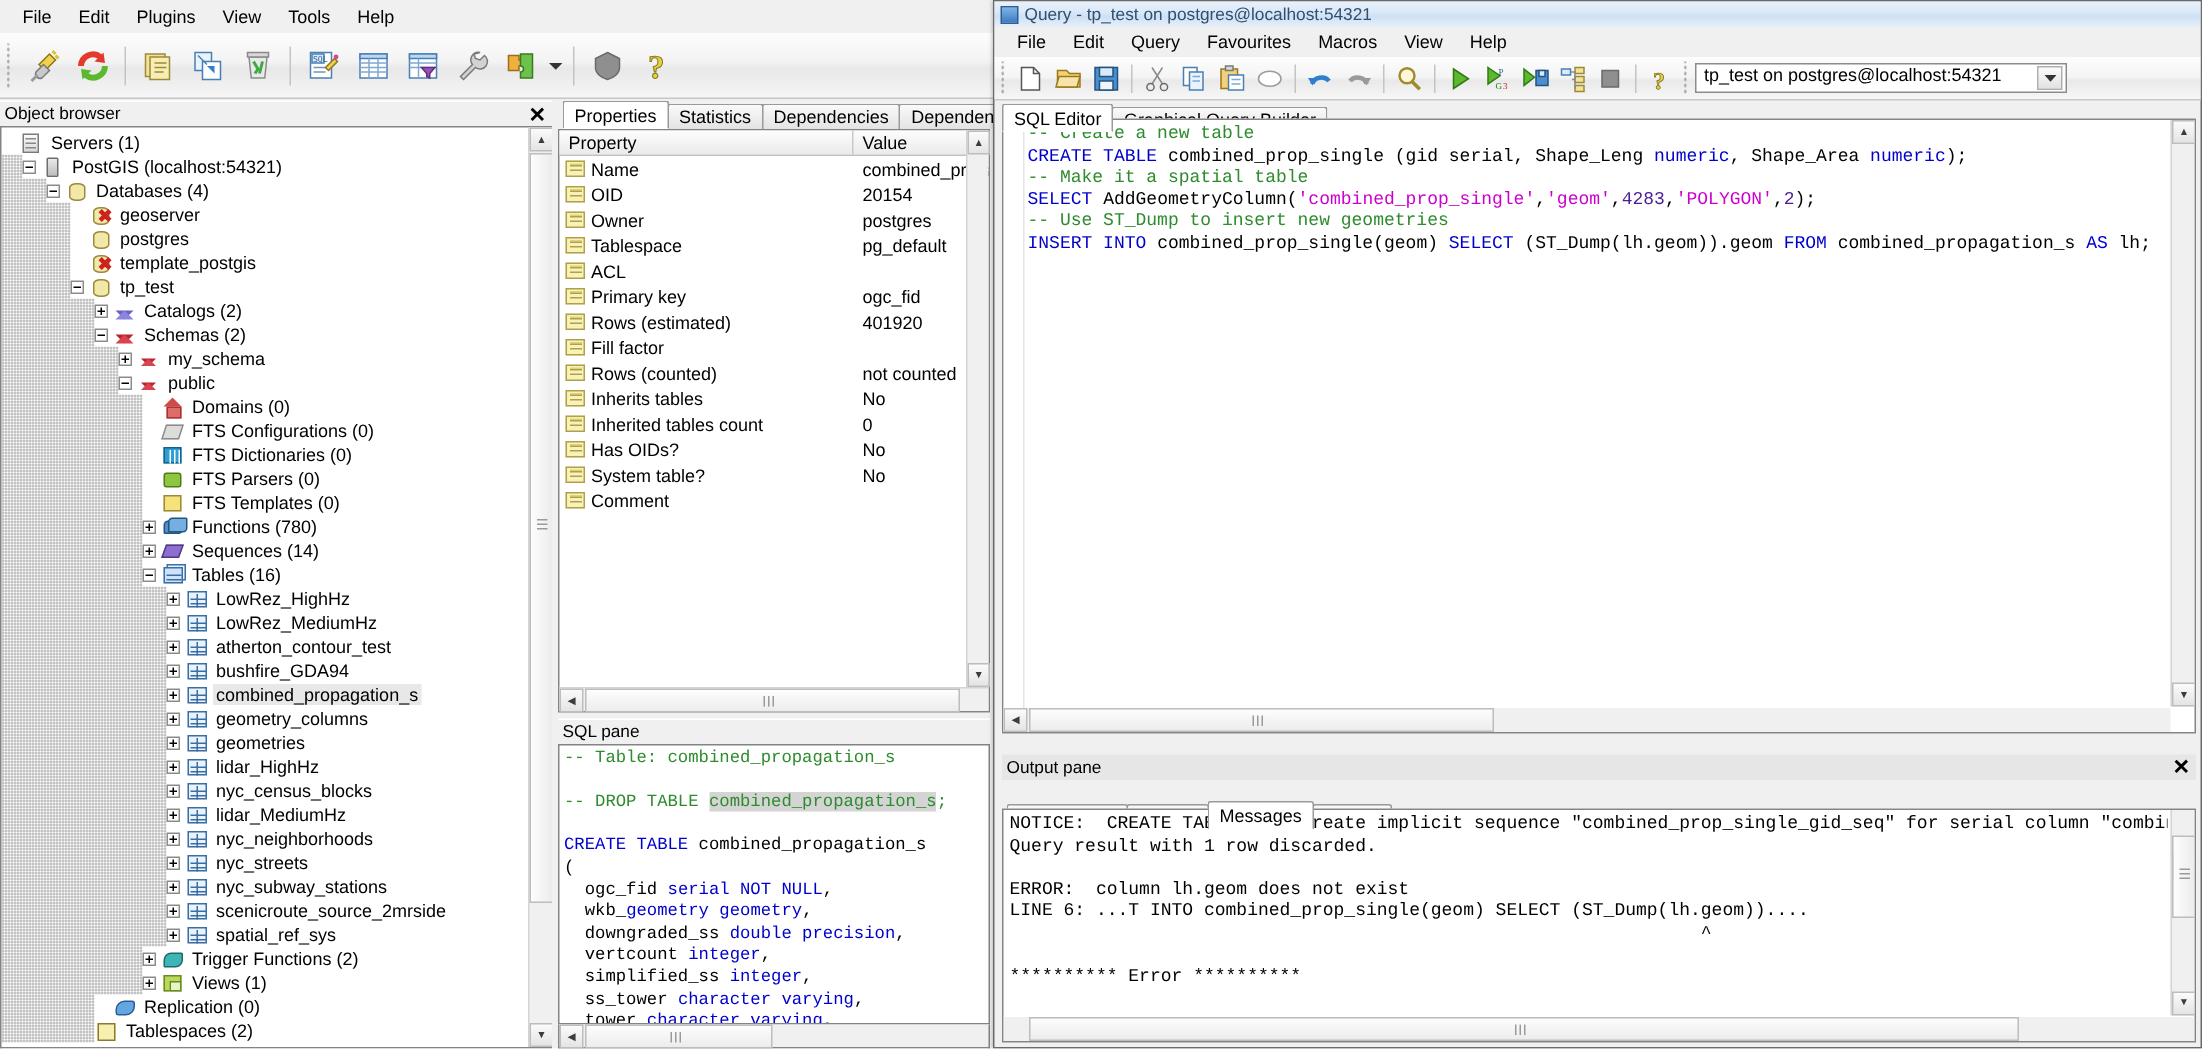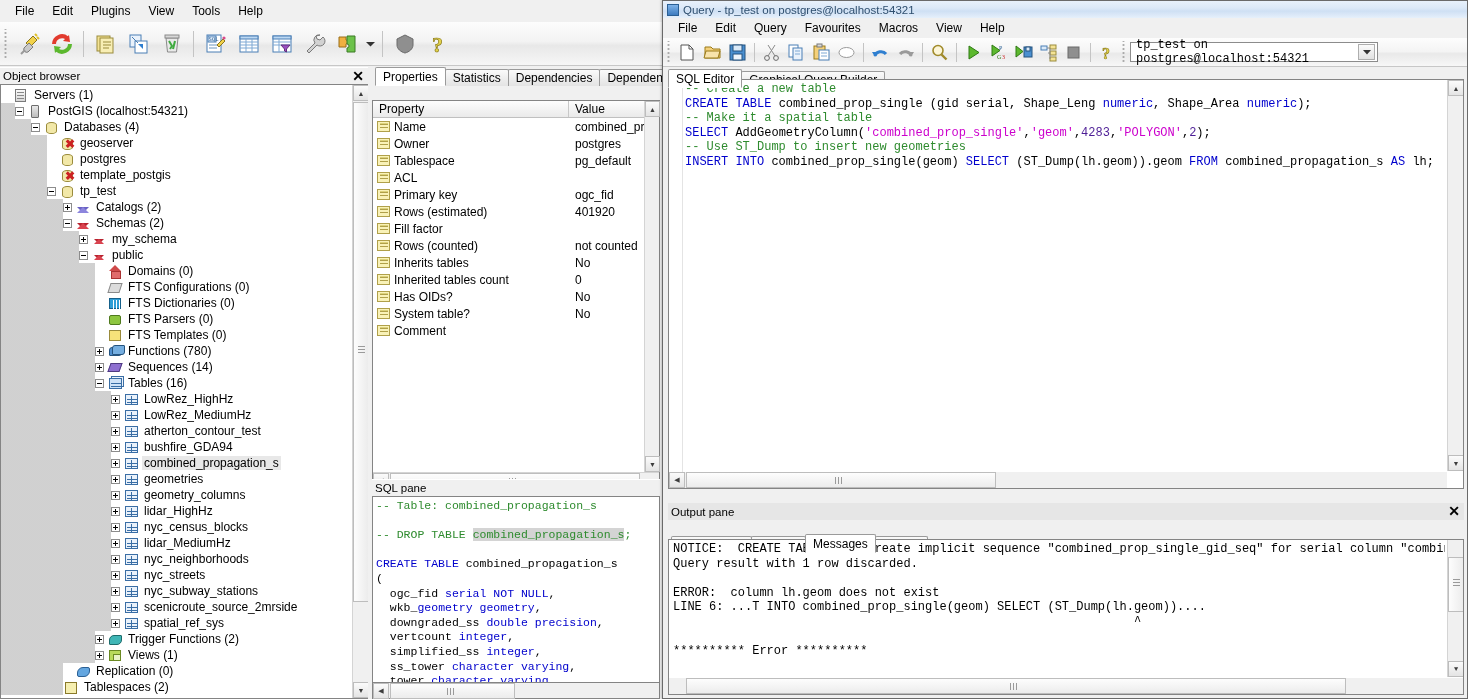--- a/index.html
+++ b/index.html
@@ -205,21 +205,21 @@
     background: #f0f0f0; }
   .tab {
     height: 17px; padding: 0 7px; font-size: 12px; line-height: 16px;
     background: linear-gradient(#fafafa,#e3e3e3);
     border: 1px solid #9a9a9a; border-bottom: none; margin-right: -1px;
     border-radius: 2px 2px 0 0; cursor: default;
   }
   .tab.active { height: 19px; line-height: 18px; background: #fff; border-bottom: 1px solid #fff;
     position: relative; z-index: 2; }
   #props-grid {
-    position: absolute; left: 0; top: 33px; width: 288px; height: 389px;
+    position: absolute; left: 0; top: 19px; width: 288px; height: 389px;
     background: #fff; border: 1px solid #848484;
   }
   .grid-head {
     height: 17px; display: flex; background: linear-gradient(#fdfdfd,#eaeaea);
     border-bottom: 1px solid #c0c0c0; font-size: 12px;
   }
   .grid-head .c1 { width: 196px; padding-left: 6px; line-height: 16px; border-right: 1px solid #c8c8c8; }
   .grid-head .c2 { flex: 1; padding-left: 6px; line-height: 16px; }
   .prow { height: 17px; display: flex; align-items: center; font-size: 12px; }
   .prow .pc1 { width: 196px; display: flex; align-items: center; padding-left: 4px; }
@@ -271,23 +271,22 @@
   .qtoolbar {
     height: 29px;
     background: linear-gradient(to bottom, #fdfdfd 0%, #f4f4f4 48%, #e9e9e9 56%, #f7f7f7 100%);
     border-bottom: 1px solid #c7c7c7;
     display: flex; align-items: center; padding-left: 2px;
   }
   .qbtn { width: 25px; height: 25px; display: flex; align-items: center; justify-content: center; }
   .qsep { width: 1px; height: 19px; background: #c4c4c4; margin: 0 4px; }
   .combo {
     width: 248px; height: 20px; background: #fff; border: 1px solid #8c8c8c;
-    display: flex; align-items: center; font-size: 12px; padding-left: 5px;
+    display: flex; align-items: flex-start; font-size: 12px; padding-left: 5px;
     position: relative;
-    font-family: Liberation Mono, monospace;
   }
   .combo .arrow {
     position: absolute; right: 2px; top: 1px; width: 17px; height: 16px;
     background: linear-gradient(#fbfbfb,#e2e2e2); border: 1px solid #aeaeae;
     display: flex; align-items: center; justify-content: center; font-size: 7px;
   }
   #qw-tabs { height: 19px; display: flex; align-items: flex-end; padding-left: 5px; margin-top: 2px; }
   #sql-editor {
     position: absolute; left: 5px; top: 78px; width: 796px; height: 410px;
     background: #fff; border: 1px solid #848484; overflow: hidden;
@@ -641,29 +640,29 @@
                 <span class="i-tbl" style="position: absolute;"></span>
               </span>
               <span class="lbl">combined_propagation_s</span>
             </div>
             <div class="trow">
               <div class="dots" style="width: 110px;"></div>
               <span class="tog plus"></span>
               <span class="ico">
                 <span class="i-tbl" style="position: absolute;"></span>
               </span>
+              <span class="lbl">geometry_columns</span>
+            </div>
+            <div class="trow">
+              <div class="dots" style="width: 110px;"></div>
+              <span class="tog plus"></span>
+              <span class="ico">
+                <span class="i-tbl" style="position: absolute;"></span>
+              </span>
               <span class="lbl">geometries</span>
-            </div>
-            <div class="trow">
-              <div class="dots" style="width: 110px;"></div>
-              <span class="tog plus"></span>
-              <span class="ico">
-                <span class="i-tbl" style="position: absolute;"></span>
-              </span>
-              <span class="lbl">geometry_columns</span>
             </div>
             <div class="trow">
               <div class="dots" style="width: 110px;"></div>
               <span class="tog plus"></span>
               <span class="ico">
                 <span class="i-tbl" style="position: absolute;"></span>
               </span>
               <span class="lbl">lidar_HighHz</span>
             </div>
             <div class="trow">
@@ -774,20 +773,27 @@
           <div class="c1">Property</div>
           <div class="c2">Value</div>
         </div>
         <div id="props-rows">
             <div class="prow">
               <div class="pc1">
                 <span class="pico"></span>
                 <span>Name</span>
               </div>
               <div class="pc2">combined_propa</div>
+            </div>
+            <div class="prow">
+              <div class="pc1">
+                <span class="pico"></span>
+                <span>OID</span>
+              </div>
+              <div class="pc2">20154</div>
             </div>
             <div class="prow">
               <div class="pc1">
                 <span class="pico"></span>
                 <span>Owner</span>
               </div>
               <div class="pc2">postgres</div>
             </div>
             <div class="prow">
               <div class="pc1">

